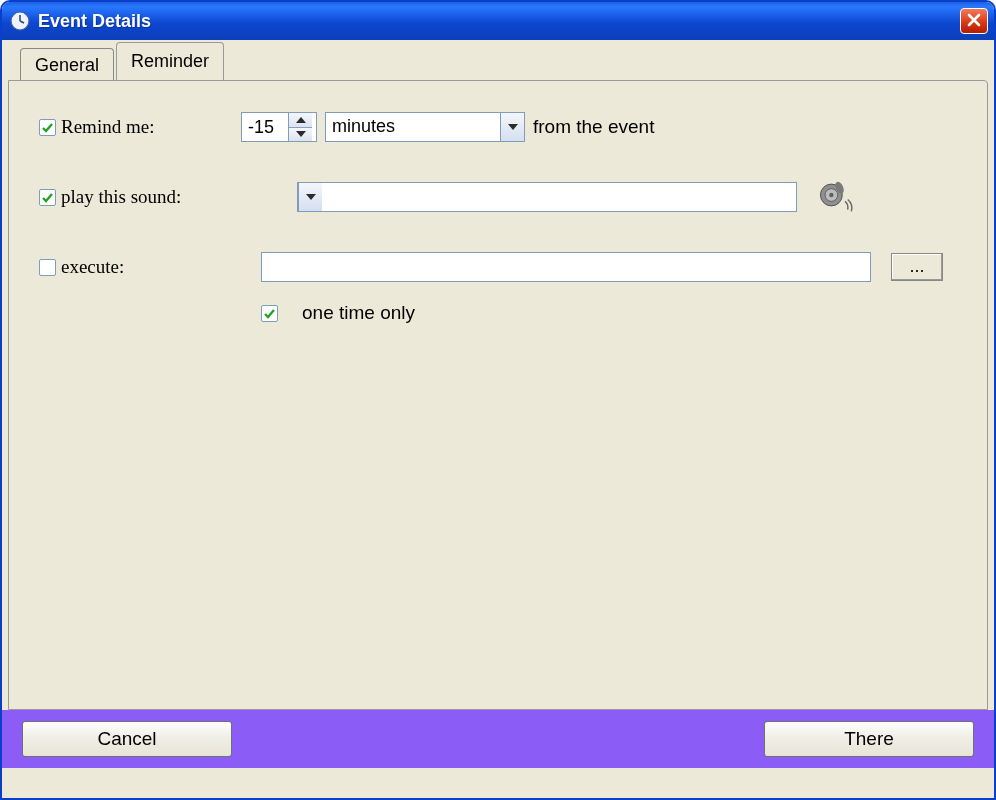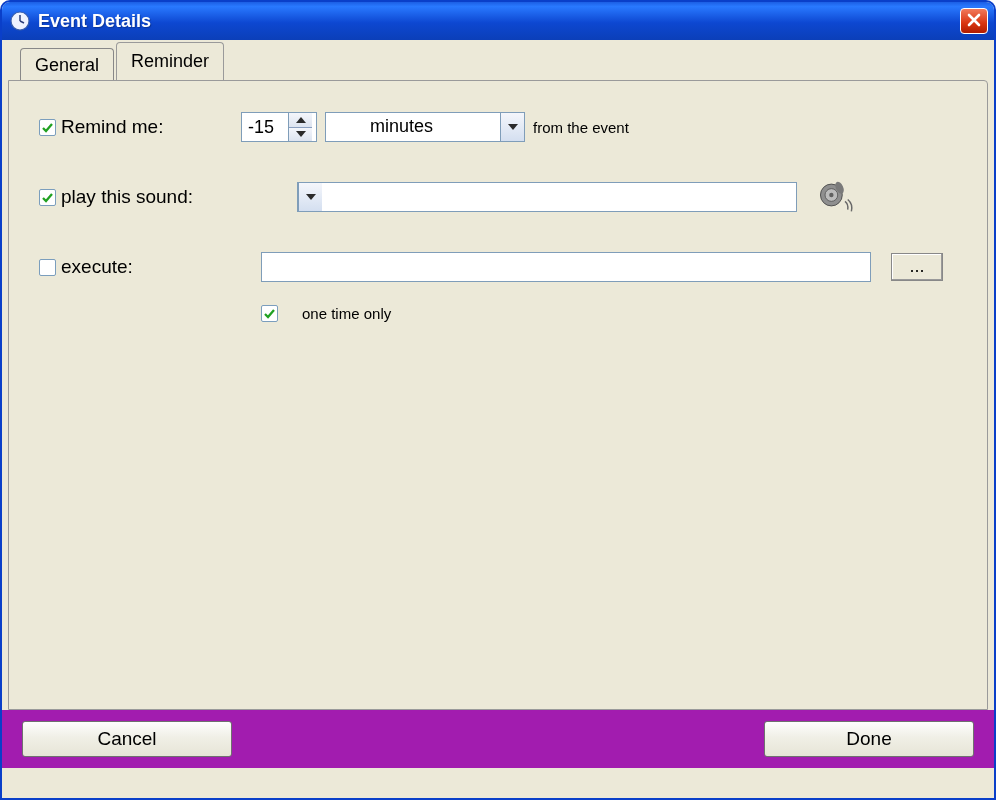--- a/index.html
+++ b/index.html
@@ -117,20 +117,21 @@
     width: 28px;
     flex: none;
     display: flex;
     justify-content: center;
   }
   .label-col {
     width: 180px;
     flex: none;
     font-size: 19px;
     color: #000;
+    font-family: Liberation Serif, serif;
   }
   .control-col {
     display: flex;
     align-items: center;
     gap: 8px;
     flex: 1;
   }
 
   
   .xp-check {
@@ -187,31 +188,30 @@
 
   .xp-combo {
     display: inline-flex;
     align-items: stretch;
   }
   .xp-combo .combo-text {
     padding: 3px 6px;
     flex: 1;
     white-space: nowrap;
     overflow: hidden;
-    margin-left: 38px;
   }
   .xp-combo .combo-btn {
     width: 24px;
     background: linear-gradient(to bottom, #f4f6fb 0%, #d4dff0 100%);
     border-left: 1px solid #7f9db9;
     display: flex; align-items: center; justify-content: center;
     cursor: pointer;
   }
 
-  .static-text { font-size: 15px; }
+  .static-text { font-size: 19px; }
 
   
   .speaker-btn {
     width: 44px; height: 44px;
     display: flex; align-items: center; justify-content: center;
     cursor: pointer;
     margin-left: 8px;
     flex: none;
   }
 
@@ -245,21 +245,21 @@
     flex: none;
   }
 
   
   .button-row {
     height: 58px;
     display: flex;
     align-items: center;
     padding: 0 20px;
     flex: none;
-    background: #a21caf;
+    background: #8b5cf6;
   }
   .xp-btn {
     min-width: 210px;
     height: 36px;
     border: 1px solid #707070;
     border-radius: 3px;
     background: linear-gradient(to bottom, #fefefe 0%, #f0efe6 45%, #e7e5d7 100%);
     font-size: 19px;
     cursor: pointer;
     padding: 0 10px;
@@ -388,16 +388,16 @@
         <span class="static-text" style="margin-left:16px">one time only</span>
       </div>
     </div>
 
   </div>
 
 
   <div class="button-row">
     <button class="xp-btn">Cancel</button>
     <span class="spacer"></span>
-    <button class="xp-btn">Done</button>
+    <button class="xp-btn">There</button>
   </div>
 
 </div>
 
 </body></html>

